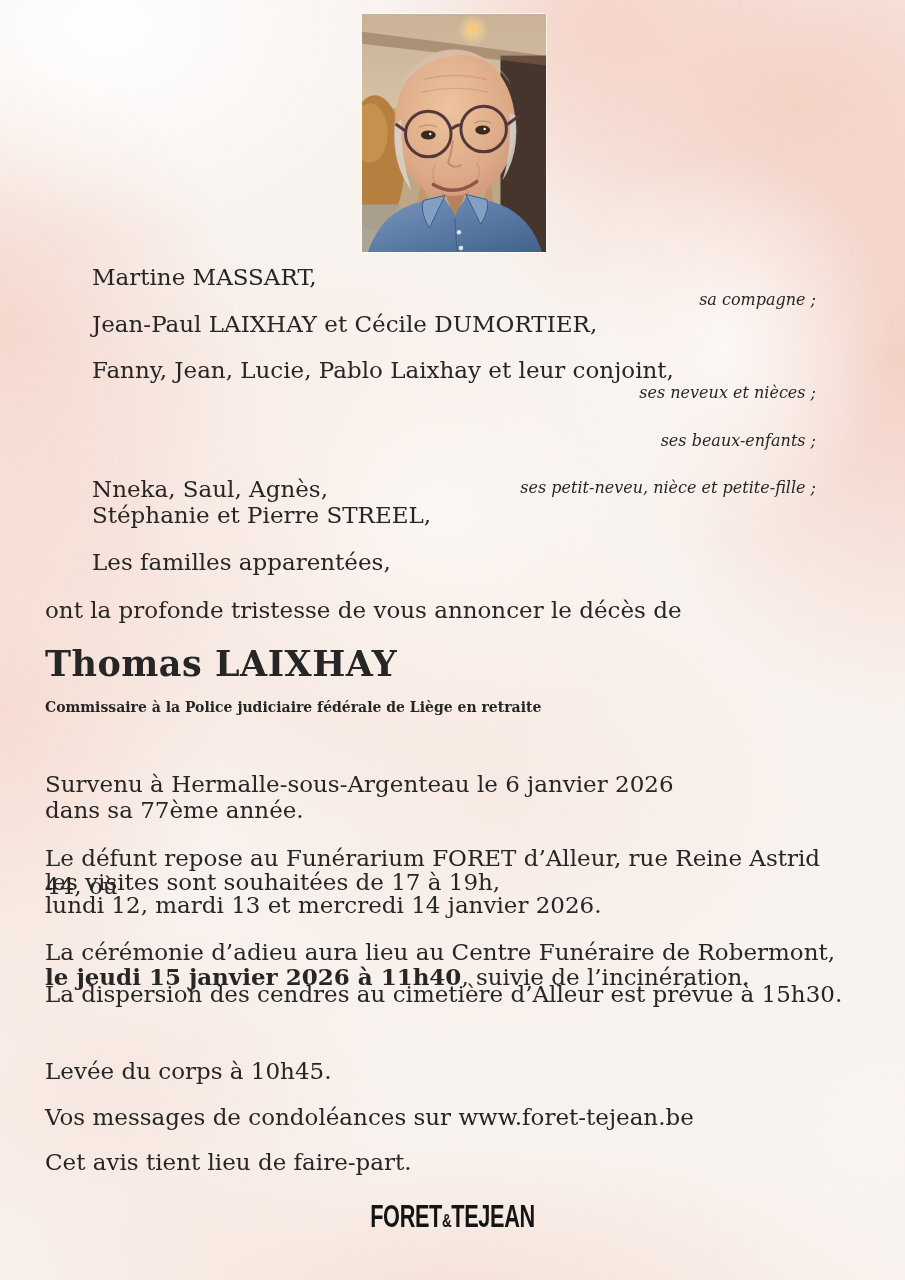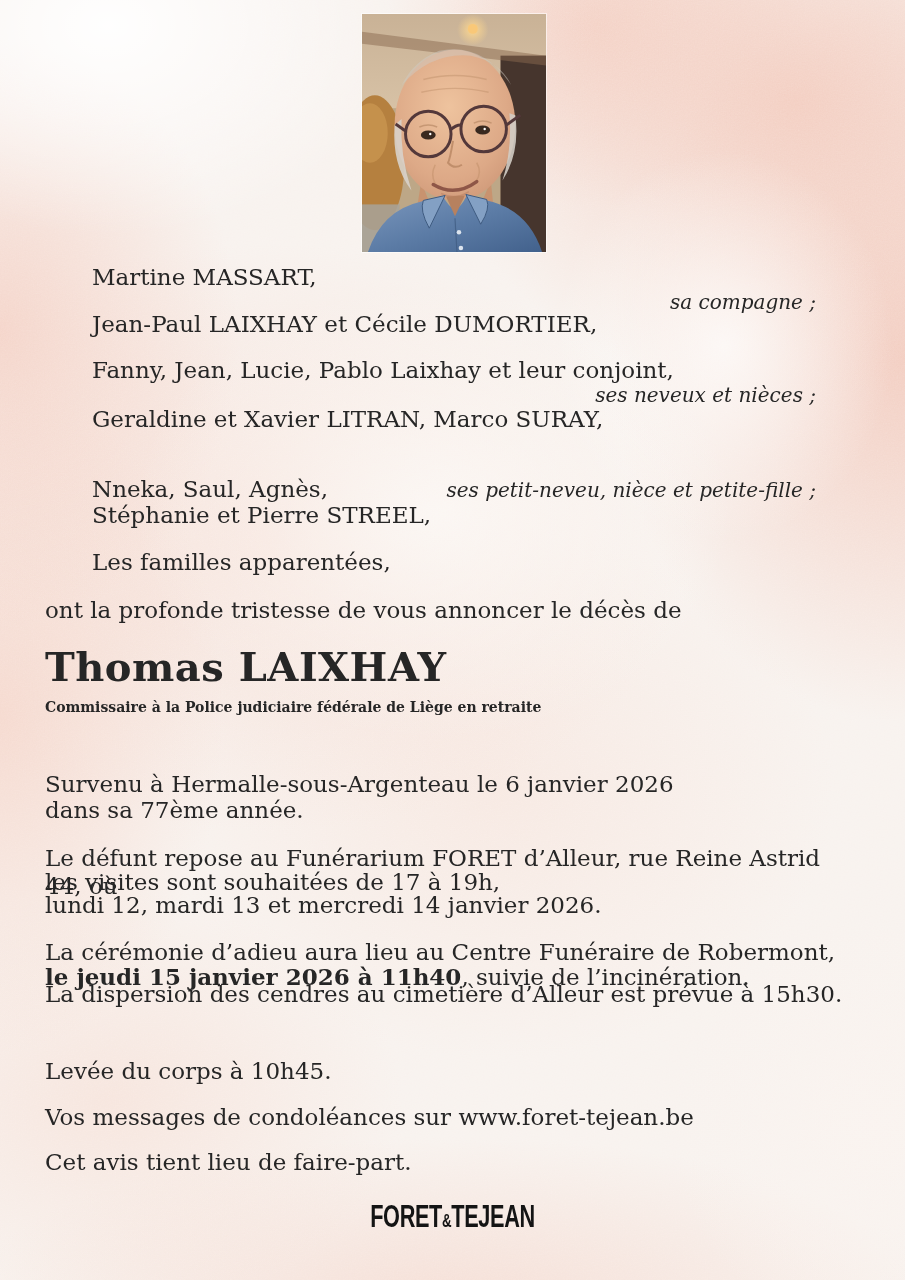--- a/index.html
+++ b/index.html
@@ -22,24 +22,24 @@
       radial-gradient(600px 420px at 30% 42%, rgba(246,219,209,0.7),  rgba(246,219,209,0) 70%),
       radial-gradient(480px 380px at 55% 62%, rgba(247,226,217,0.55), rgba(247,226,217,0) 70%),
       radial-gradient(420px 300px at 12% 86%, rgba(246,221,211,0.6),  rgba(246,221,211,0) 70%),
       radial-gradient(700px 240px at 50% 102%,rgba(244,214,203,0.7),  rgba(244,214,203,0) 70%);
     font-family:"DejaVu Serif","Liberation Serif",serif;
     color:#262626;
   }
   .grain{position:absolute;inset:0;width:100%;height:100%;opacity:.45;mix-blend-mode:soft-light;pointer-events:none;}
   .line{position:absolute;white-space:nowrap;line-height:1.2;}
   .name-line{left:92px;font-size:23px;}
-  .rel-line{right:89px;font-size:20px;font-style:italic;}
+  .rel-line{right:89px;font-size:16px;font-style:italic;}
   .center{left:45px;width:815px;text-align:left;white-space:normal;}
   .body-line{font-size:23px;}
-  .deceased{font-size:40px;font-weight:bold;letter-spacing:.5px;}
+  .deceased{font-size:35px;font-weight:bold;letter-spacing:.5px;}
   .title-line{font-size:14px;font-weight:bold;}
   .bold{font-weight:bold;}
   #photo{position:absolute;left:361px;top:13px;width:186px;height:240px;border:1px solid rgba(255,255,255,.55);box-sizing:border-box;}
   #logo{
     left:45px;width:815px;text-align:center;
     font-family:"Liberation Sans","DejaVu Sans",sans-serif;
     font-weight:bold;font-size:31px;letter-spacing:-.5px;color:#141414;
     transform:scaleX(.70);transform-origin:50% 50%;
   }
   #logo .amp{font-size:19px;}
@@ -124,21 +124,21 @@
   </svg>
 
   <div class="line name-line" style="top:264px">Martine MASSART,</div>
   <div class="line rel-line" style="top:290px">sa compagne ;</div>
 
   <div class="line name-line" style="top:311px">Jean-Paul LAIXHAY et Cécile DUMORTIER,</div>
 
   <div class="line name-line" style="top:357px">Fanny, Jean, Lucie, Pablo Laixhay et leur conjoint,</div>
   <div class="line rel-line" style="top:383px">ses neveux et nièces ;</div>
 
-  <div class="line name-line" style="top:406px">Geraldine et Xavier LITRAN, Marco SURAY,</div>
+  <div class="line rel-line" style="top:431px">ses beaux-enfants ;</div>
 
   <div class="line name-line" style="top:476px">Nneka, Saul, Agnès,</div>
   <div class="line rel-line" style="top:478px">ses petit-neveu, nièce et petite-fille ;</div>
 
   <div class="line name-line" style="top:502px">Stéphanie et Pierre STREEL,</div>
 
   <div class="line name-line" style="top:549px">Les familles apparentées,</div>
 
   <div class="line center body-line" style="top:597px">ont la profonde tristesse de vous annoncer le décès de</div>
   <div class="line center deceased" style="top:643px">Thomas LAIXHAY</div>

